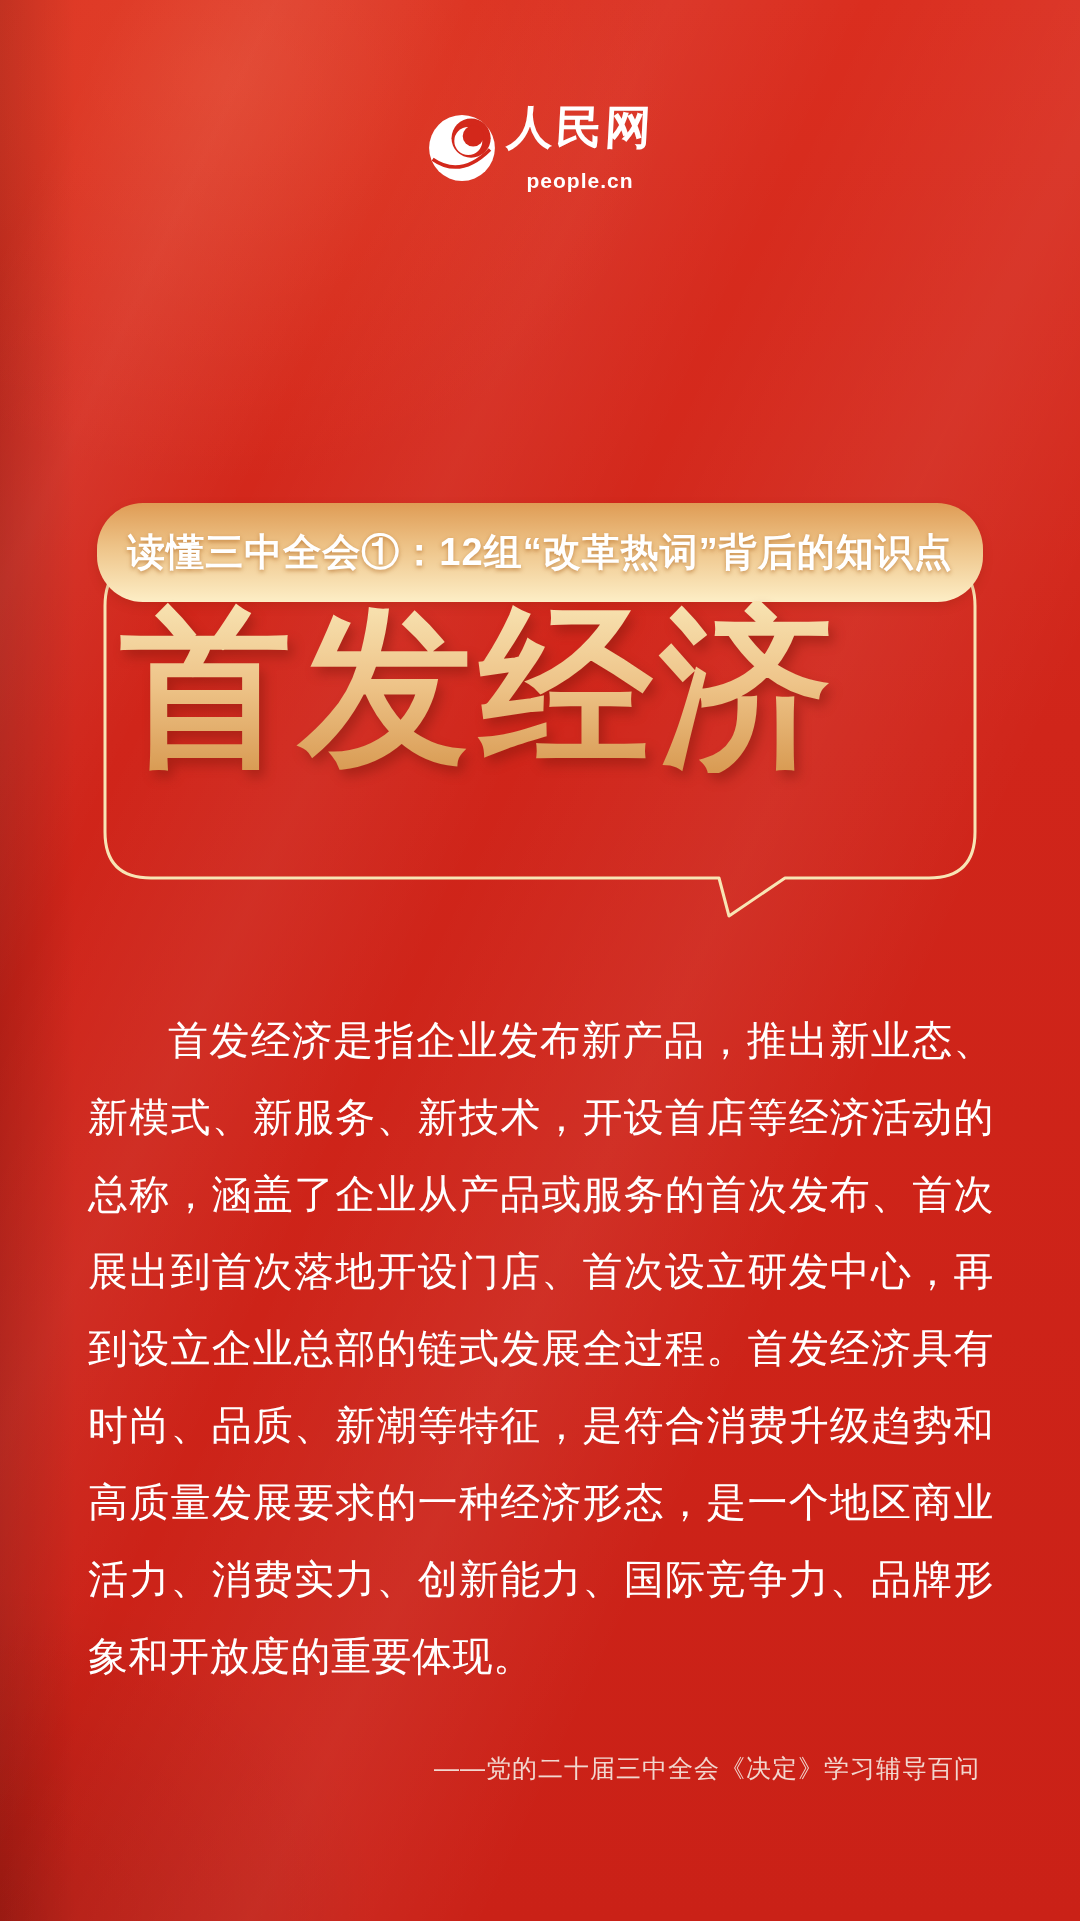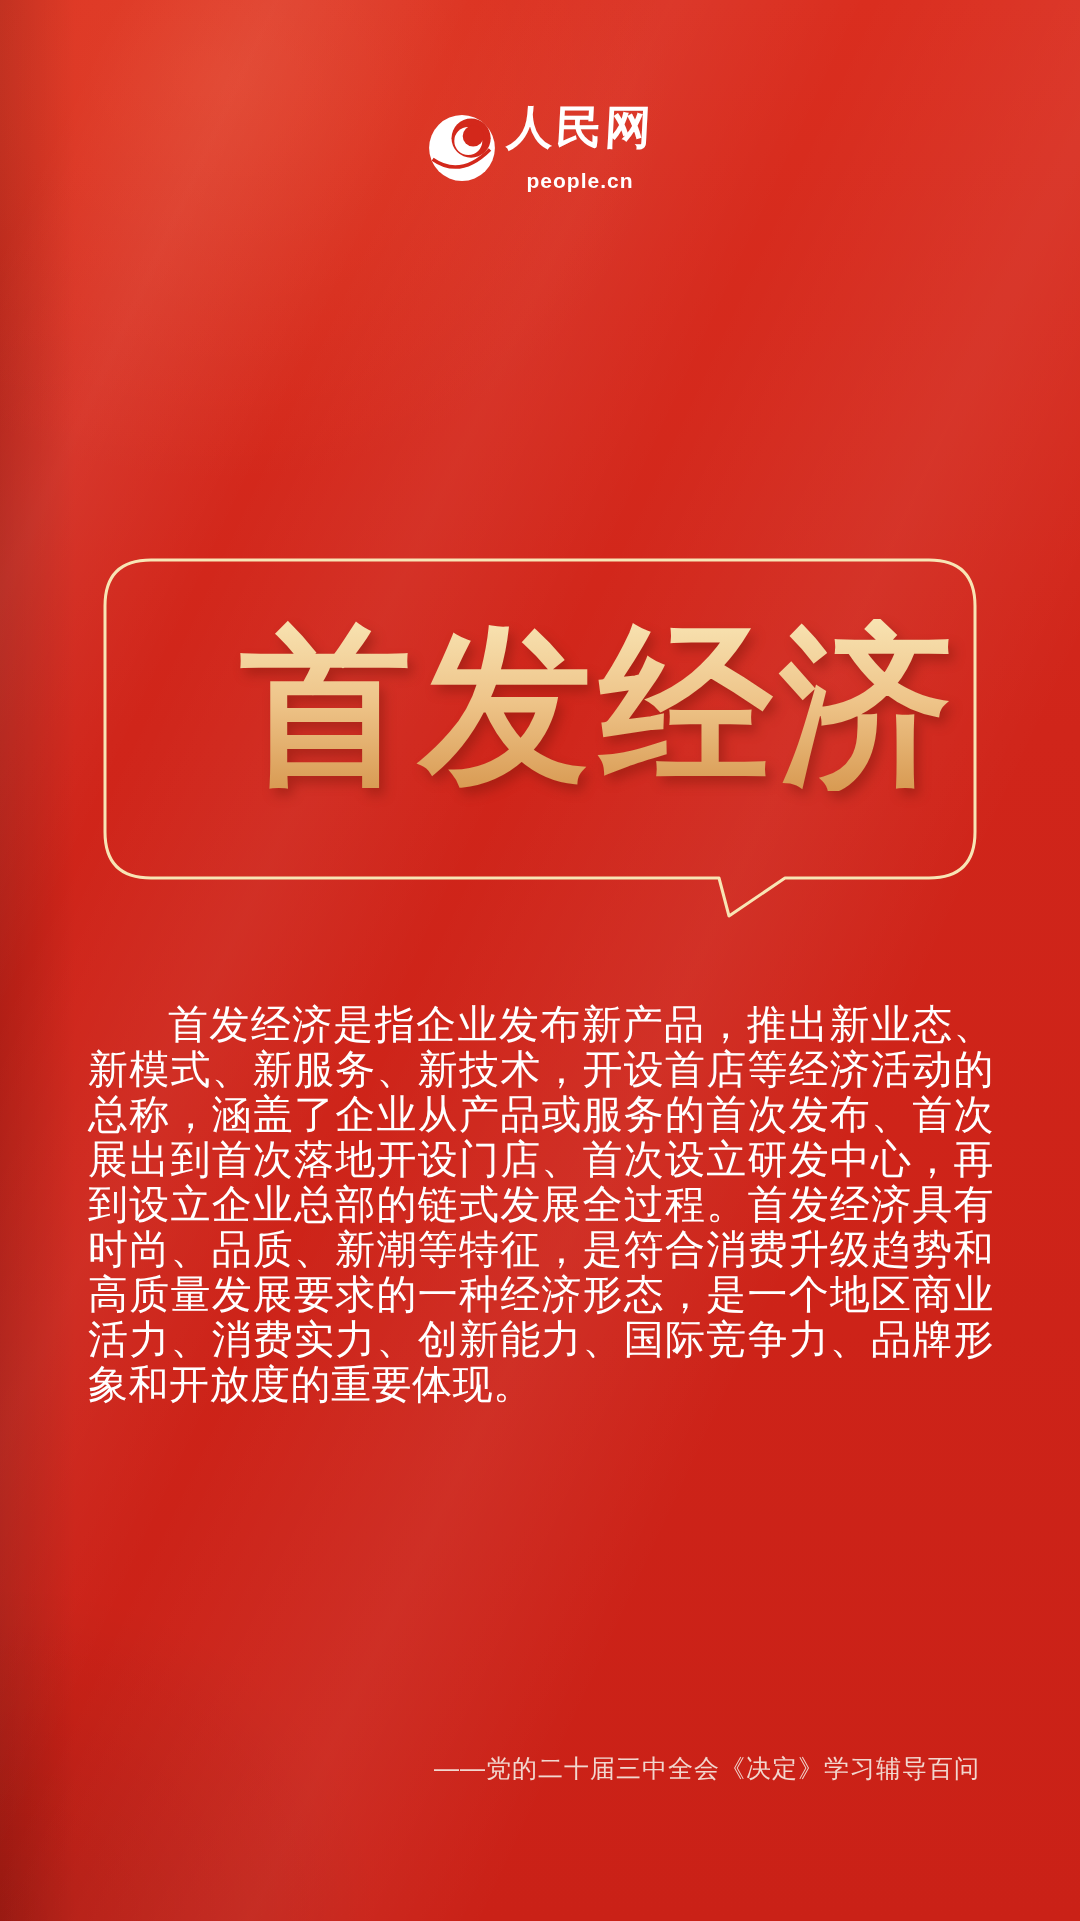--- a/index.html
+++ b/index.html
@@ -39,34 +39,34 @@
     background:linear-gradient(180deg,#df9c55 0%,#eec489 45%,#fdeec6 100%);
     box-shadow:0 4px 10px rgba(140,30,10,0.25);
     display:flex;align-items:center;justify-content:center;
   }
   .kicker-bar span{
     color:#ffffff;font-size:38px;font-weight:700;letter-spacing:1px;
     text-shadow:0 2px 4px rgba(176,104,36,0.65);
     white-space:nowrap;
   }
   .big-title{
-    position:absolute;left:0;top:545px;width:960px;height:320px;
-    display:flex;align-items:center;justify-content:flex-end;
+    position:absolute;left:0;top:527px;width:960px;height:320px;
+    display:flex;align-items:center;justify-content:center;
   }
   .big-title span{
     font-size:172px;font-weight:900;letter-spacing:8px;line-height:1;
     background:linear-gradient(180deg,#f8e3b2 0%,#eec489 48%,#d89a52 100%);
     -webkit-background-clip:text;background-clip:text;color:transparent;
     filter:drop-shadow(5px 7px 6px rgba(125,22,10,0.45));
     white-space:nowrap;
   }
   
   .body-text{
     position:absolute;left:88px;top:962px;width:906px;
-    color:#ffffff;font-size:40px;line-height:45px;font-weight:500;
+    color:#ffffff;font-size:40px;line-height:77px;font-weight:500;
     text-align:justify;text-indent:2em;letter-spacing:0.5px;
     text-justify:inter-ideograph;
   }
   
   .footer-line{
     position:absolute;right:100px;top:1752px;
     color:#f2d7cf;font-size:25px;letter-spacing:1px;white-space:nowrap;
   }
 </style>
 </head>
@@ -85,20 +85,23 @@
     <div class="logo-text">
       <span class="logo-cn">人民网</span>
       <span class="logo-en">people.cn</span>
     </div>
   </div>
 
   <svg class="bubble-svg" viewBox="0 0 1080 1921">
     <path d="M151 560 H929 Q975 560 975 606 V832 Q975 878 929 878 H785 L729 916 L719 878 H151 Q105 878 105 832 V606 Q105 560 151 560 Z" fill="none" stroke="#f8e5b5" stroke-width="3" stroke-linejoin="round"></path>
   </svg>
 
+  <div class="kicker-bar">
+    <span>读懂三中全会①：12组“改革热词”背后的知识点</span>
+  </div>
 
   <div class="big-title">
     <span>首发经济</span>
   </div>
 
   <p class="body-text">首发经济是指企业发布新产品，推出新业态、新模式、新服务、新技术，开设首店等经济活动的总称，涵盖了企业从产品或服务的首次发布、首次展出到首次落地开设门店、首次设立研发中心，再到设立企业总部的链式发展全过程。首发经济具有时尚、品质、新潮等特征，是符合消费升级趋势和高质量发展要求的一种经济形态，是一个地区商业活力、消费实力、创新能力、国际竞争力、品牌形象和开放度的重要体现。</p>
 
   <div class="footer-line">——党的二十届三中全会《决定》学习辅导百问</div>
 
 </div>

